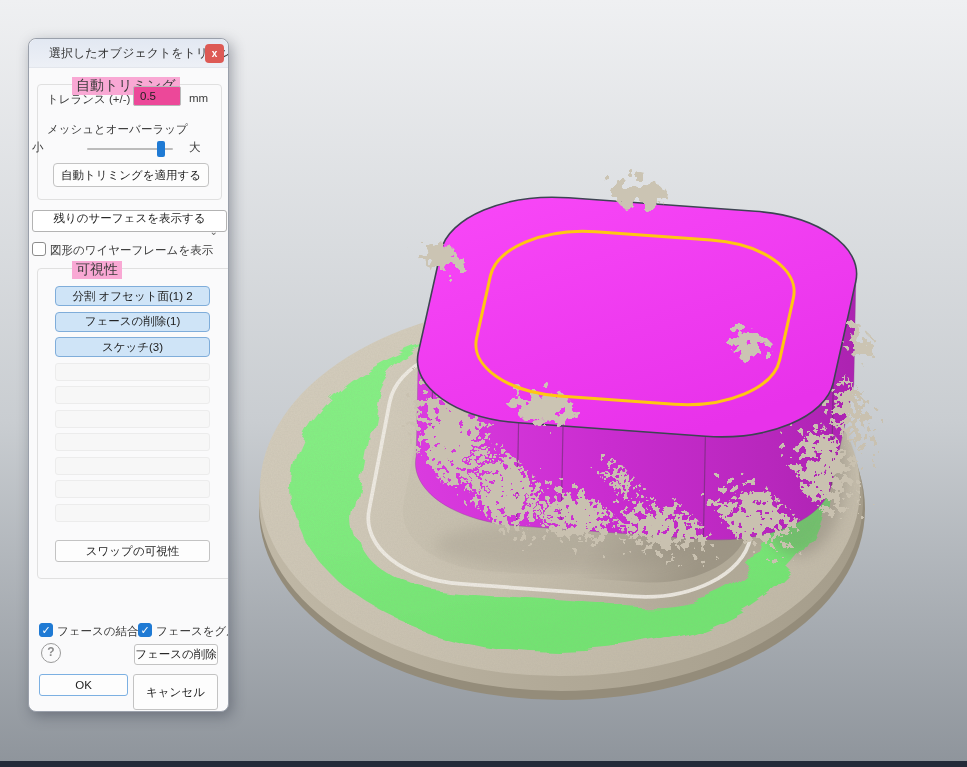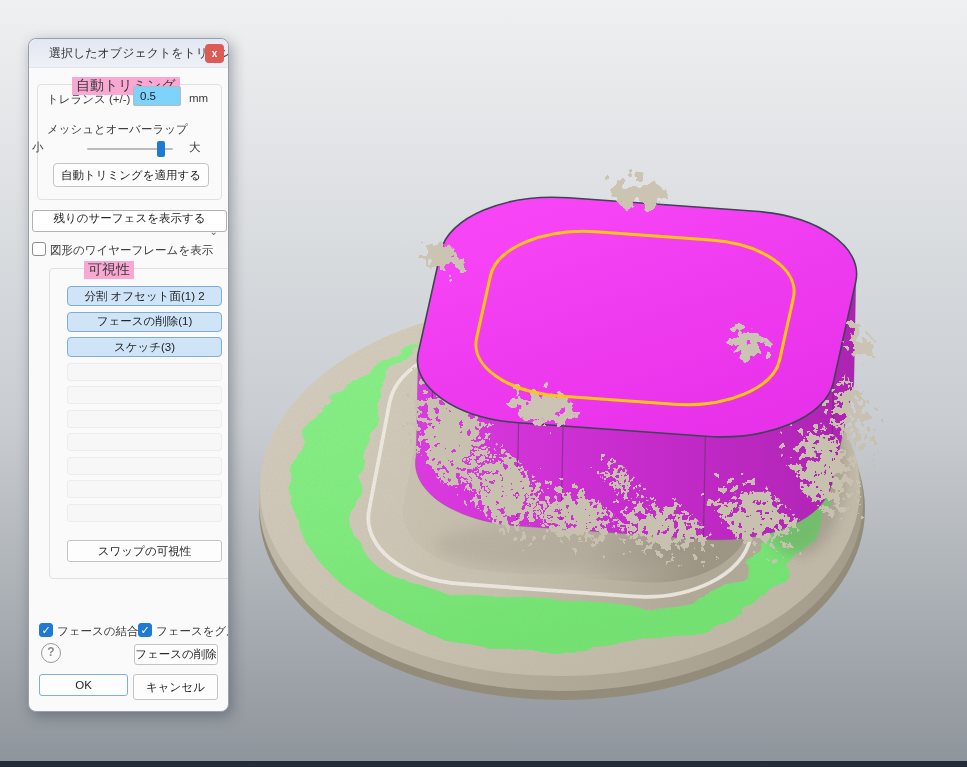--- a/index.html
+++ b/index.html
@@ -33,21 +33,21 @@
   }
   .groupbox {
     position:absolute; border:1px solid #e0e0e0; border-radius:4px;
   }
   .grouplabel {
     position:absolute; top:-8px; left:6px; background:#f9a8d4; padding:0 4px;
     font-size:14px; color:#3a3a3a; white-space:nowrap;margin-left:28px;
   }
   .lbl { position:absolute; white-space:nowrap; color:#3a3a3a; }
   .txtinput {
-    position:absolute; border:1px solid #b9b9b9; border-radius:2px; background:#7dd3fc;
+    position:absolute; border:1px solid #b9b9b9; border-radius:2px; background:#ec4899;
     font-size:11.5px; padding:8px 6px; font-family:inherit; color:#222;
   }
   .btn {
     position:absolute; background:#fdfdfd; border:1px solid #c3c3c3; border-radius:4px;
     font-size:11.5px; font-family:inherit; color:#222; cursor:pointer;
     display:flex; align-items:center; justify-content:center; white-space:nowrap;
   }
   .btn.default { border-color:#7cb0e2; }
   .vis-btn {
     height:20px; background:var(--selected-item-blue,#cfe4f7); border:1px solid #7fadda;
@@ -213,21 +213,21 @@
   <button class="btn" style="left:24px;top:124px;width:156px;height:24px">自動トリミングを適用する</button>
 
   <div class="dropdown" style="left:3px;top:171px;width:195px;height:22px">
     <span>残りのサーフェスを表示する</span>
     <span class="chev">⌄</span>
   </div>
 
   <span class="cb" style="left:3px;top:203px"></span>
   <span class="lbl" style="left:21px;top:204px">図形のワイヤーフレームを表示</span>
 
-  <div class="groupbox" style="left:20px;top:229px;width:221px;height:311px">
+  <div class="groupbox" style="left:8px;top:229px;width:221px;height:311px">
     <span class="grouplabel">可視性</span>
     <div id="vis-list">
         <button class="vis-btn">分割 オフセット面(1) 2</button>
         <button class="vis-btn">フェースの削除(1)</button>
         <button class="vis-btn">スケッチ(3)</button>
         <div class="vis-row"></div>
         <div class="vis-row"></div>
         <div class="vis-row"></div>
         <div class="vis-row"></div>
         <div class="vis-row"></div>
@@ -239,16 +239,16 @@
 
   <span class="cb checked" style="left:10px;top:584px"></span>
   <span class="lbl" style="left:28px;top:585px">フェースの結合</span>
   <span class="cb checked" style="left:109px;top:584px"></span>
   <span class="lbl" style="left:127px;top:585px">フェースをグルー</span>
 
   <span class="helpicon" style="left:12px;top:604px">?</span>
   <button class="btn" style="left:105px;top:605px;width:84px;height:21px;border-radius:3px">フェースの削除</button>
 
   <button class="btn default" style="left:10px;top:635px;width:89px;height:22px;border-radius:3px">OK</button>
-  <button class="btn" style="left:104px;top:635px;width:85px;height:26px;border-radius:3px">キャンセル</button>
+  <button class="btn" style="left:104px;top:635px;width:85px;height:36px;border-radius:3px">キャンセル</button>
 </div>
 
 <div id="bottombar"></div>
 
 </body></html>

